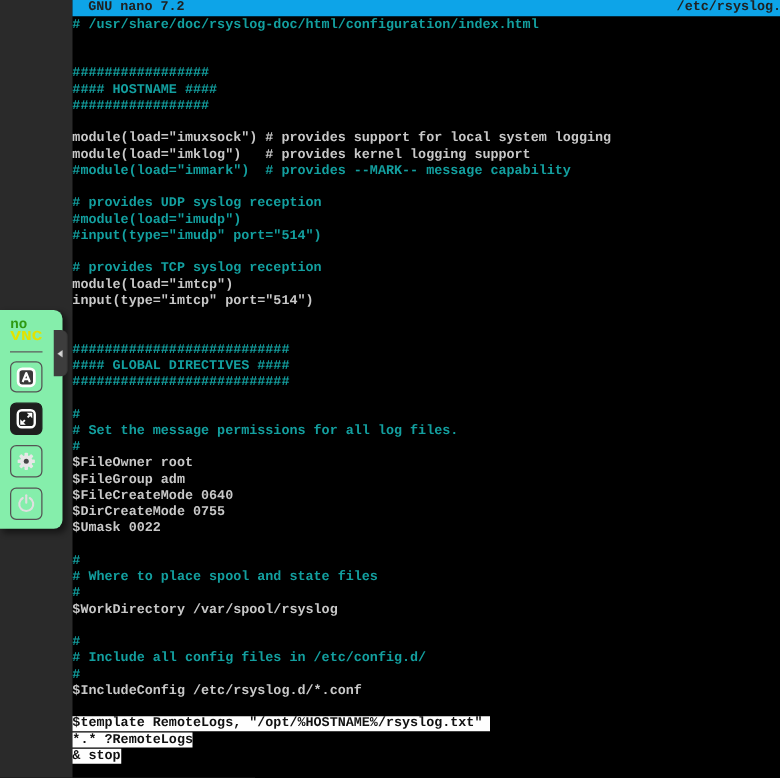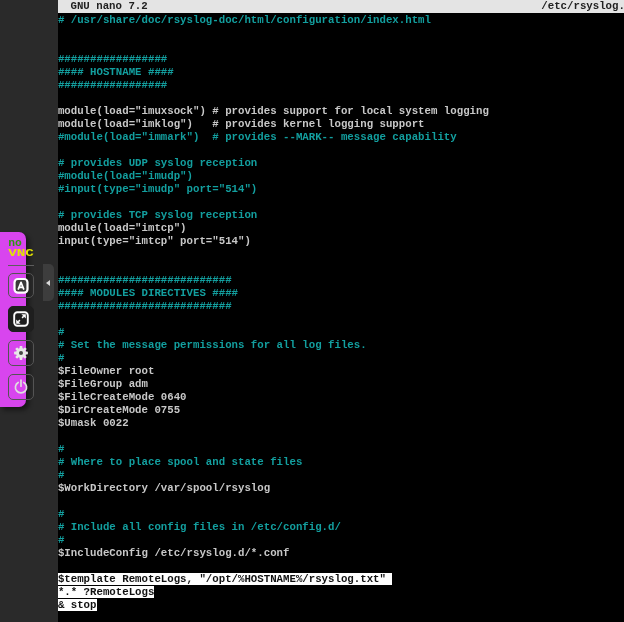--- a/index.html
+++ b/index.html
@@ -1,23 +1,23 @@
 <!DOCTYPE html>
 <html><head>
 <meta charset="utf-8">
 <style>
 html,body{margin:0;padding:0;width:624px;height:622px;background:#2a2a2a;overflow:hidden}
 pre#txt,#bar span,#panel,#bar{will-change:opacity;opacity:0.999}
 #term{position:absolute;left:57.5px;top:0;width:566.5px;height:622px;background:#000;overflow:hidden}
-#bar{position:absolute;left:0;top:0;width:100%;height:13px;background:#e5e5e5}
+#bar{position:absolute;left:0;top:0;width:100%;height:13px;background:#0ea5e9}
 #bar span{position:absolute;top:0;font:bold 10.73px "Liberation Mono",monospace;line-height:13px;color:#222;white-space:pre}
 pre#txt{position:absolute;left:0.4px;top:14px;margin:0;font:bold 10.73px "Liberation Mono",monospace;line-height:13px;color:#c9c9c9;white-space:pre}
 .c{color:#14a0a0}
 .h{background:#ffffff;color:#111}
-#panel{position:absolute;left:0;top:232px;width:26px;height:175px;background:#d946ef;border-radius:0 7px 7px 0;box-shadow:3px 3px 5px rgba(0,0,0,0.5)}
+#panel{position:absolute;left:0;top:248px;width:50px;height:175px;background:#86efac;border-radius:0 7px 7px 0;box-shadow:3px 3px 5px rgba(0,0,0,0.5)}
 #handle{position:absolute;left:42.6px;top:264.3px;width:11px;height:37.2px;background:#3d3d3d;border-radius:0 5px 5px 0}
 #handle:after{content:"";position:absolute;left:3px;top:15.5px;width:0;height:0;border-right:4.5px solid #d8d8d8;border-top:3px solid transparent;border-bottom:3px solid transparent}
 #logo{position:absolute;left:7.5px;top:3.2px;width:30px;height:24px;overflow:hidden}
 #sep{position:absolute;left:7.8px;top:32.5px;width:26px;height:1.5px;background:#5e5e5e}
 .btn{position:absolute;left:8.2px;width:25.6px;height:25.6px;border:1px solid #555;border-radius:5px;box-sizing:border-box}
 #bA{top:40.9px}
 #bF{top:74.2px;background:#1f1f1f;border-color:#1f1f1f}
 #bG{top:108.2px}
 #bP{top:142px}
 .btn svg{position:absolute;left:50%;top:50%;transform:translate(-50%,-50%)}
@@ -43,21 +43,21 @@
 <span class="c"># provides UDP syslog reception</span>
 <span class="c">#module(load="imudp")</span>
 <span class="c">#input(type="imudp" port="514")</span>
 
 <span class="c"># provides TCP syslog reception</span>
 module(load="imtcp")
 input(type="imtcp" port="514")
 
 
 <span class="c">###########################</span>
-<span class="c">#### MODULES DIRECTIVES ####</span>
+<span class="c">#### GLOBAL DIRECTIVES ####</span>
 <span class="c">###########################</span>
 
 <span class="c">#</span>
 <span class="c"># Set the message permissions for all log files.</span>
 <span class="c">#</span>
 $FileOwner root
 $FileGroup adm
 $FileCreateMode 0640
 $DirCreateMode 0755
 $Umask 0022

